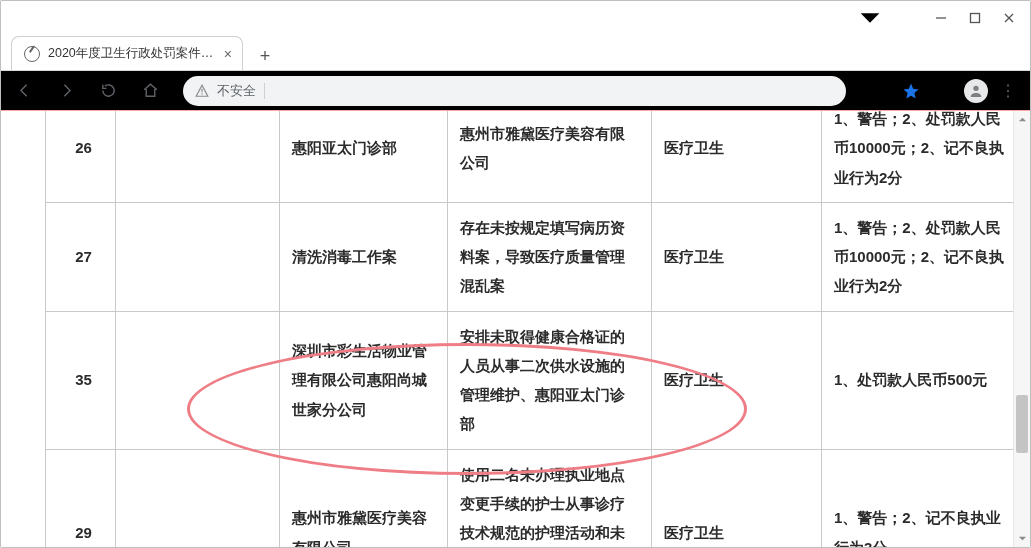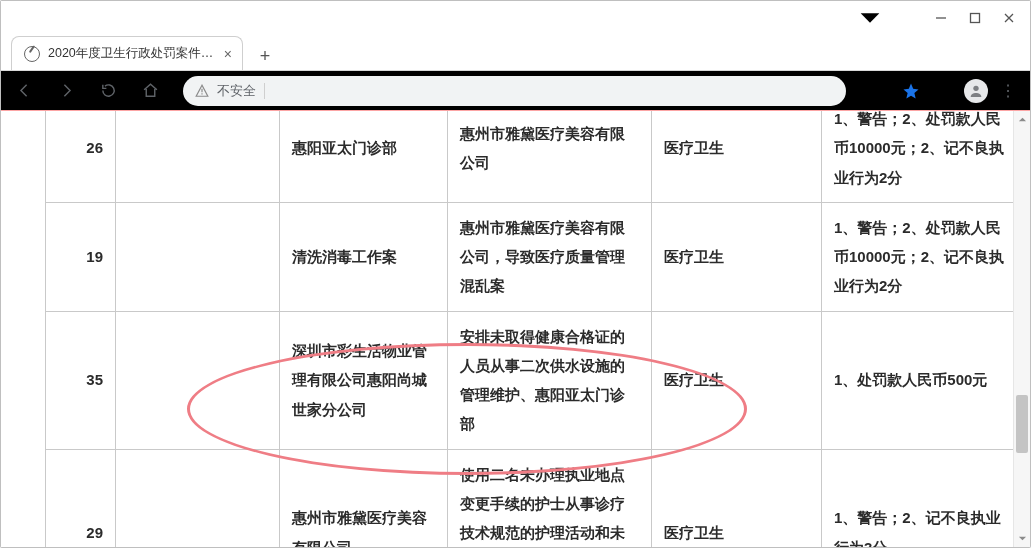--- a/index.html
+++ b/index.html
@@ -34,21 +34,21 @@
 .tri { width:30px; height:30px; display:flex; align-items:center; justify-content:center; }
 .star svg { width:18px; height:18px; fill:#1a73e8; }
 .avatar { width:24px; height:24px; border-radius:50%; background:#e7e8ea; display:flex; align-items:center; justify-content:center; margin:0 4px; }
 .avatar svg { width:16px; height:16px; fill:#7d7f83; }
 .dots { width:28px; display:flex; align-items:center; justify-content:center; color:#5f6368; }
 
 .viewport { flex:1; position:relative; background:#fff; overflow:hidden; }
 .page { position:absolute; left:0; right:17px; top:0; bottom:0; padding:0 36px 0 44px; overflow:hidden; }
 table { width:100%; border-collapse:collapse; table-layout:fixed; }
 td { border:1px solid #c9c9c9; padding:10px 12px; font-size:15px; color:#2b2b2b; line-height:1.95; vertical-align:middle; word-break:break-all;font-weight:bold; }
-td.num { text-align:right; padding-left:18px; width:70px; }
+td.num { text-align:center; padding-left:18px; width:70px; }
 col.c1{width:164px} col.c2{width:168px} col.c3{width:204px} col.c4{width:170px} col.c5{width:198px}
 
 .highlight { position:absolute; border:3px solid #ef7d85; border-radius:50%; pointer-events:none; }
 
 .vscroll { position:absolute; right:0; top:0; bottom:0; width:17px; background:#f6f6f6; border-left:1px solid #e6e6e6; }
 .vscroll .arrow { height:17px; display:flex; align-items:center; justify-content:center; }
 .vscroll .thumb { position:absolute; left:2px; right:2px; background:#c4c4c4; border-radius:2px; }
 .vscroll .arrow svg{width:9px;height:9px;fill:#8b8b8b}
 </style>
 </head>
@@ -158,24 +158,24 @@
         <tbody id="tbody">
             <tr>
               <td class="num">26</td>
               <td></td>
               <td>惠阳亚太门诊部</td>
               <td>惠州市雅黛医疗美容有限公司</td>
               <td>医疗卫生</td>
               <td>1、警告；2、处罚款人民币10000元；2、记不良执业行为2分</td>
             </tr>
             <tr>
-              <td class="num">19</td>
+              <td class="num">27</td>
               <td></td>
               <td>清洗消毒工作案</td>
-              <td>惠州市雅黛医疗美容有限公司，导致医疗质量管理混乱案</td>
+              <td>存在未按规定填写病历资料案，导致医疗质量管理混乱案</td>
               <td>医疗卫生</td>
               <td>1、警告；2、处罚款人民币10000元；2、记不良执业行为2分</td>
             </tr>
             <tr>
               <td class="num">35</td>
               <td></td>
               <td>深圳市彩生活物业管理有限公司惠阳尚城世家分公司</td>
               <td>安排未取得健康合格证的人员从事二次供水设施的管理维护、惠阳亚太门诊部</td>
               <td>医疗卫生</td>
               <td>1、处罚款人民币500元</td>

